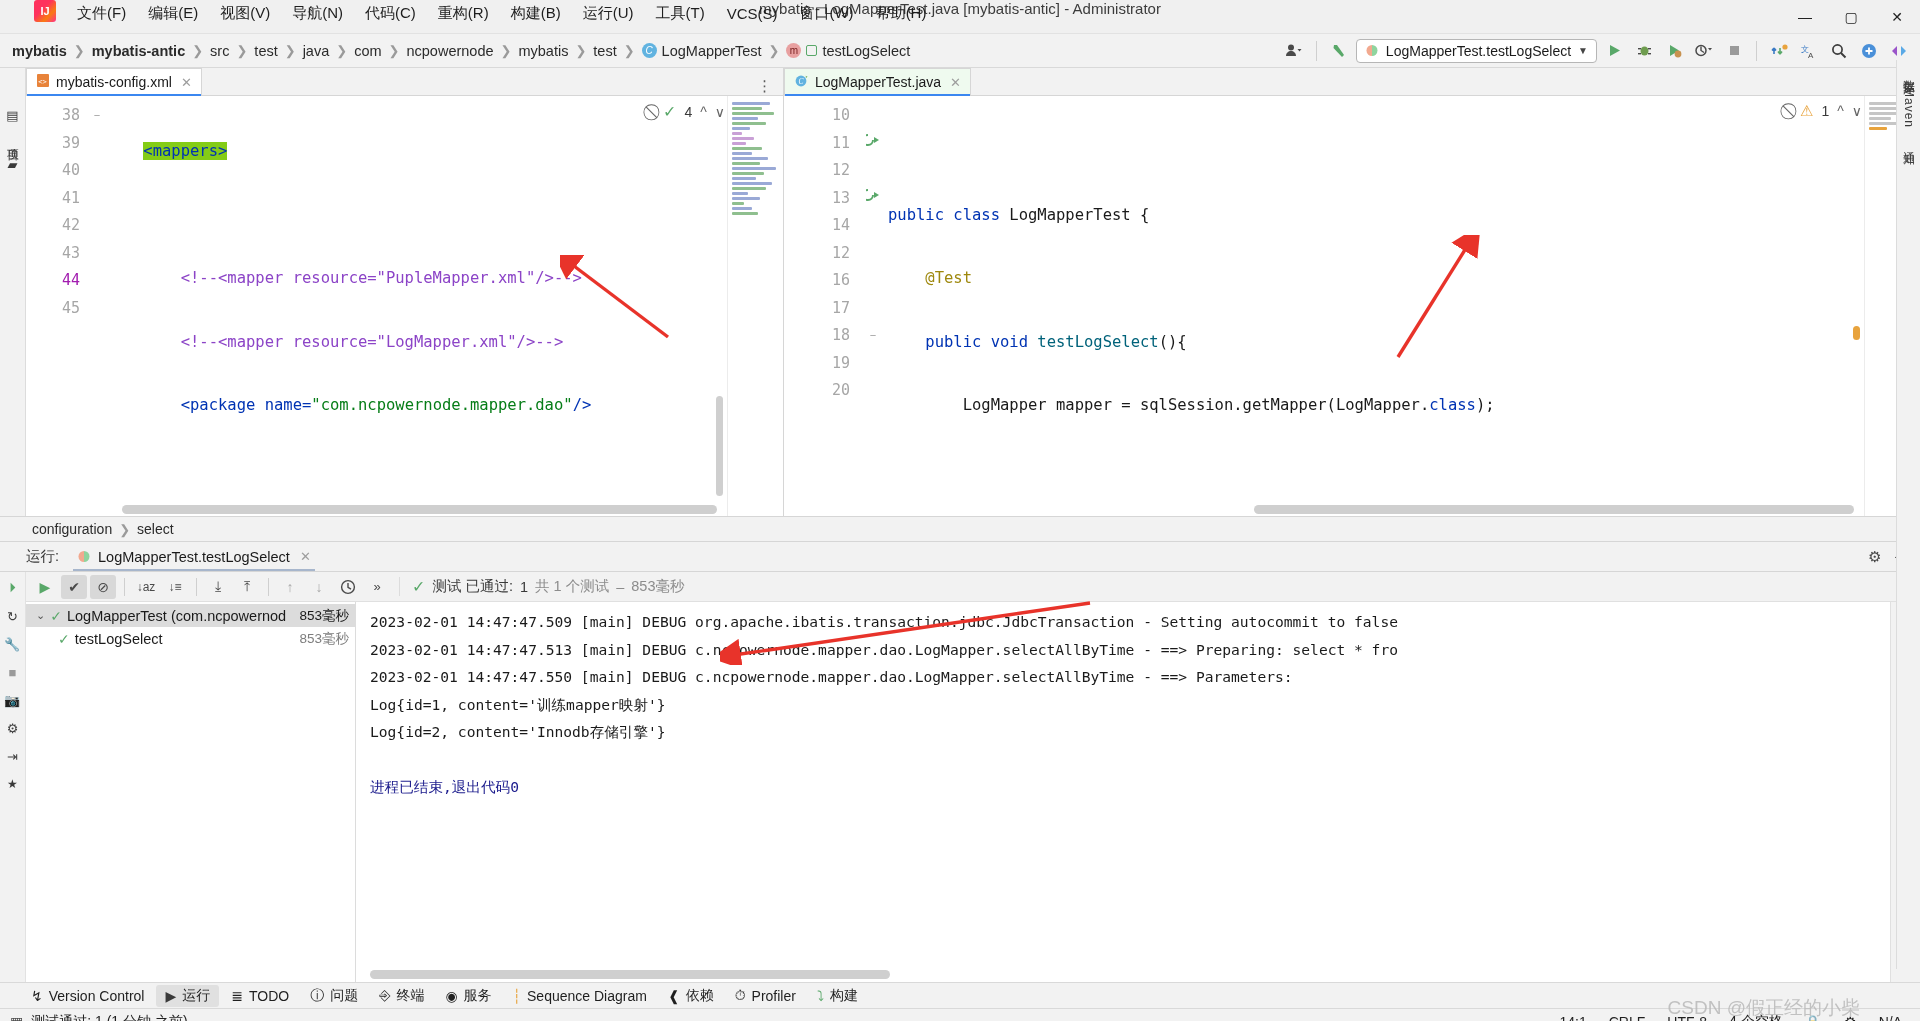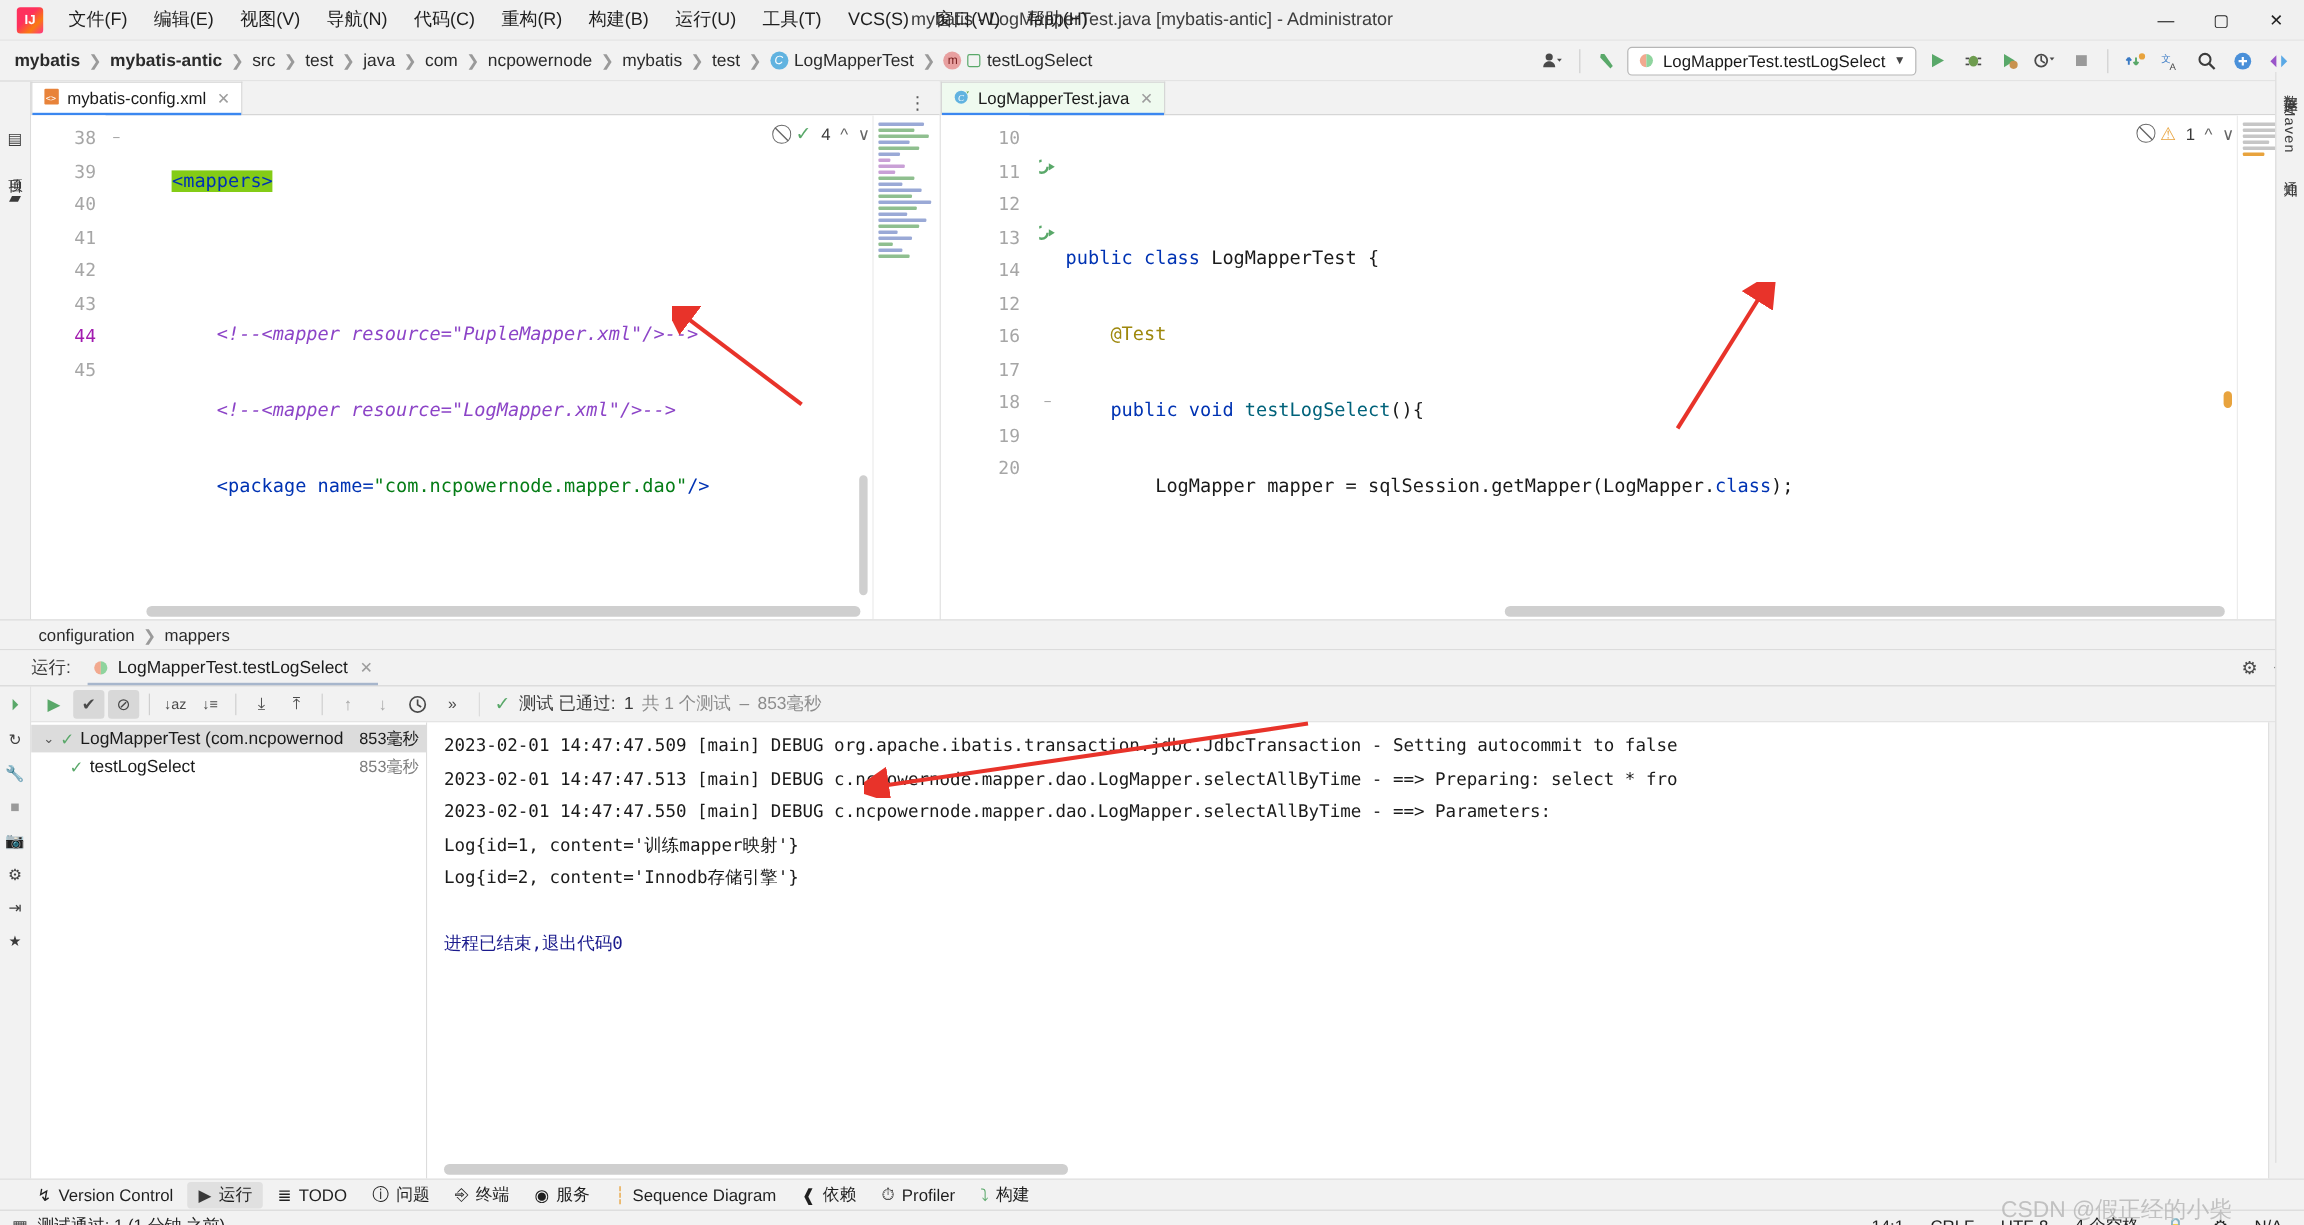--- a/index.html
+++ b/index.html
@@ -9,22 +9,22 @@
     font-family:"Liberation Sans", sans-serif;
     font-size:15px;
     color:#1a1a1a;
     background:#f2f2f2;
     overflow:hidden;
     position:relative;
   }
 
   
   #titlebar {
-    height:34px; background:#f0f0f0; display:flex; align-items:center;
-    border-bottom:1px solid #e2e2e2; position:relative;
+    height:34px; background:#f0f0f0; display:flex; align-items:flex-start;
+    border-bottom:1px solid #e2e2e2; position:relative;padding-left:20px;
   }
   #logo {
     width:22px;height:22px;margin:0 10px 0 14px;border-radius:3px;
     background:linear-gradient(135deg,#fe315d 0%,#fe315d 40%,#f97a12 70%,#ff318c 100%);
     display:flex;align-items:center;justify-content:center;
     color:#fff;font-weight:bold;font-size:11px;
   }
   .menu-item { padding:4px 11px; font-size:15px; color:#1e1e1e; cursor:default; white-space:nowrap;}
   #wintitle {
     position:absolute; left:0; right:0; text-align:center; font-size:15px; color:#3c3c3c;
@@ -88,21 +88,21 @@
   .code{
     flex:1;font-family:"DejaVu Sans Mono","Liberation Mono",monospace;font-size:15.5px;
     padding-top:6px;white-space:pre;overflow:hidden;position:relative;
   }
   .code .ln{height:27.5px;line-height:27.5px;}
   .hl-line{background:#fcfae6;}
   .k{color:#0033b3;font-weight:normal;}
   .tag{color:#0033b3;}
   .attr{color:#0033b3;}
   .str{color:#067d17;}
-  .cmt{color:#8c44c7;font-style:italic;}
+  .cmt{color:#8c44c7;}
   .ann{color:#9e880d;}
   .type{color:#1a1a1a;}
   .meth{color:#00627a;}
   .fld{color:#871094;font-style:italic;}
   .sel{background:#84cc16;}
   .hlmatch{background:#f5e6b4;}
 
   .inspect{
     position:absolute; right:58px; top:6px; display:flex; align-items:center; gap:8px;
     font-size:14px; color:#555; z-index:5;
@@ -525,21 +525,21 @@
         <div class="vscrollthumb" style="top:230px;height:14px;background:#e8a33d;"></div>
         <div class="hscroll" style="left:auto;right:66px;width:600px;"></div>
       </div>
     </div>
   </div>
 </div>
 
 <div id="bcstrip">
   <span>configuration</span>
   <span class="crumb-sep">❯</span>
-  <span>mappers</span>
+  <span>select</span>
 </div>
 
 <div id="runwin" style="height:440px;">
 
   <div id="runhdr">
     <span style="color:#3a3a3a;">运行:</span>
     <div class="runtab">
       <svg width="14" height="13" viewBox="0 0 14 13">
           <path d="M7 1 A5.5 5.5 0 0 0 7 12 Z" fill="#f2a98f"></path>
           <path d="M7 1 A5.5 5.5 0 0 1 7 12 Z" fill="#8fd49e"></path>

